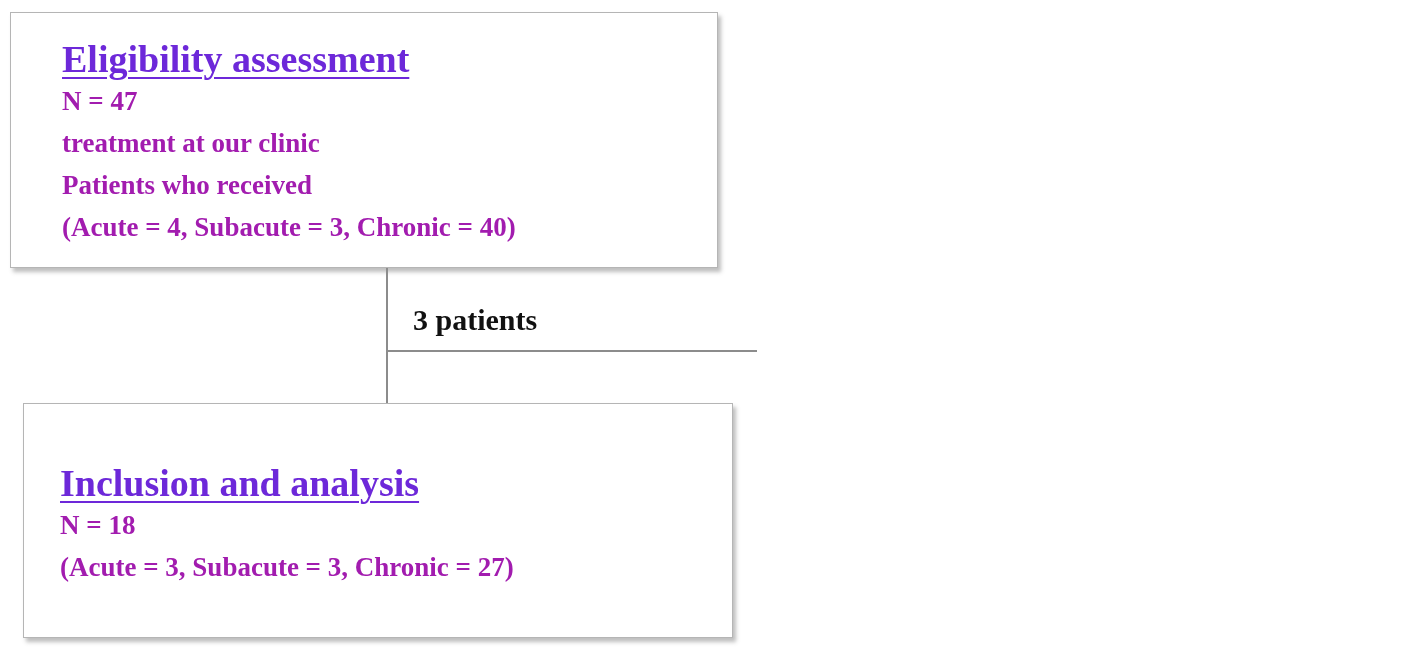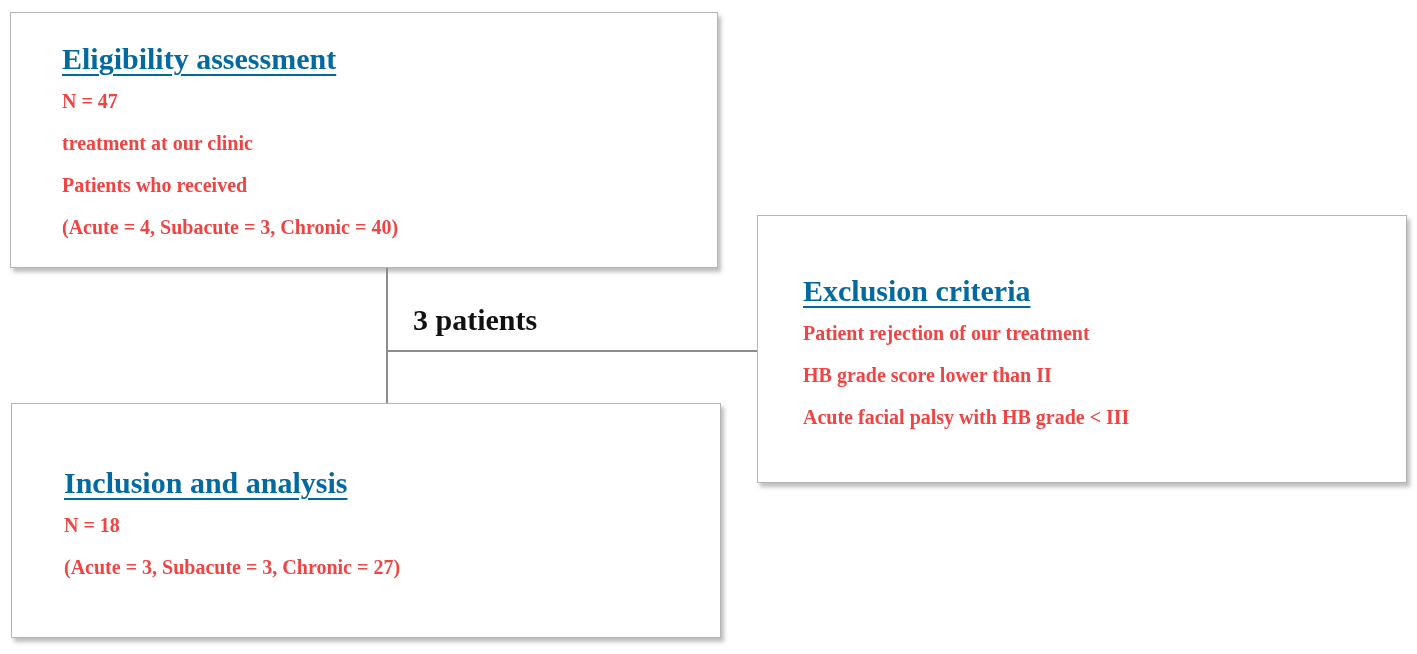--- a/index.html
+++ b/index.html
@@ -30,40 +30,40 @@
     padding: 25px 10px 0 51px;
   }
   .box-exclusion {
     left: 757px;
     top: 215px;
     width: 650px;
     height: 268px;
     padding: 54px 10px 0 45px;
   }
   .box-inclusion {
-    left: 11px;
+    left: 23px;
     top: 403px;
     width: 710px;
     height: 235px;
-    padding: 58px 10px 0 52px;
+    padding: 58px 10px 0 36px;
   }
   .box-title {
-    font-size: 30px;
+    font-size: 38px;
     font-weight: bold;
-    color: #0369a1;
+    color: #6d28d9;
     line-height: 42px;
     text-decoration: underline;
     text-decoration-thickness: 2px;
     text-underline-offset: 5px;
     white-space: nowrap;
   }
   .box-line {
-    font-size: 20px;
+    font-size: 27px;
     font-weight: bold;
-    color: #ef4444;
+    color: #a21caf;
     line-height: 42px;
     white-space: nowrap;
   }
   .connector {
     position: absolute;
     background: #8c8c8c;
   }
   .connector-vertical {
     left: 386px;
     top: 268px;
@@ -99,26 +99,20 @@
     <div class="box-line">N = 47</div>
     <div class="box-line">treatment at our clinic</div>
     <div class="box-line">Patients who received</div>
     <div class="box-line">(Acute = 4, Subacute = 3, Chronic = 40)</div>
   </div>
 
   <div class="connector connector-vertical"></div>
   <div class="connector connector-horizontal"></div>
   <div class="connector-label">3 patients</div>
 
-  <div class="flow-box box-exclusion">
-    <div class="box-title">Exclusion criteria</div>
-    <div class="box-line">Patient rejection of our treatment</div>
-    <div class="box-line">HB grade score lower than II</div>
-    <div class="box-line">Acute facial palsy with HB grade &lt; III</div>
-  </div>
 
   <div class="flow-box box-inclusion">
     <div class="box-title">Inclusion and analysis</div>
     <div class="box-line">N = 18</div>
     <div class="box-line">(Acute = 3, Subacute = 3, Chronic = 27)</div>
   </div>
 
 </div>
 
 </body></html>

